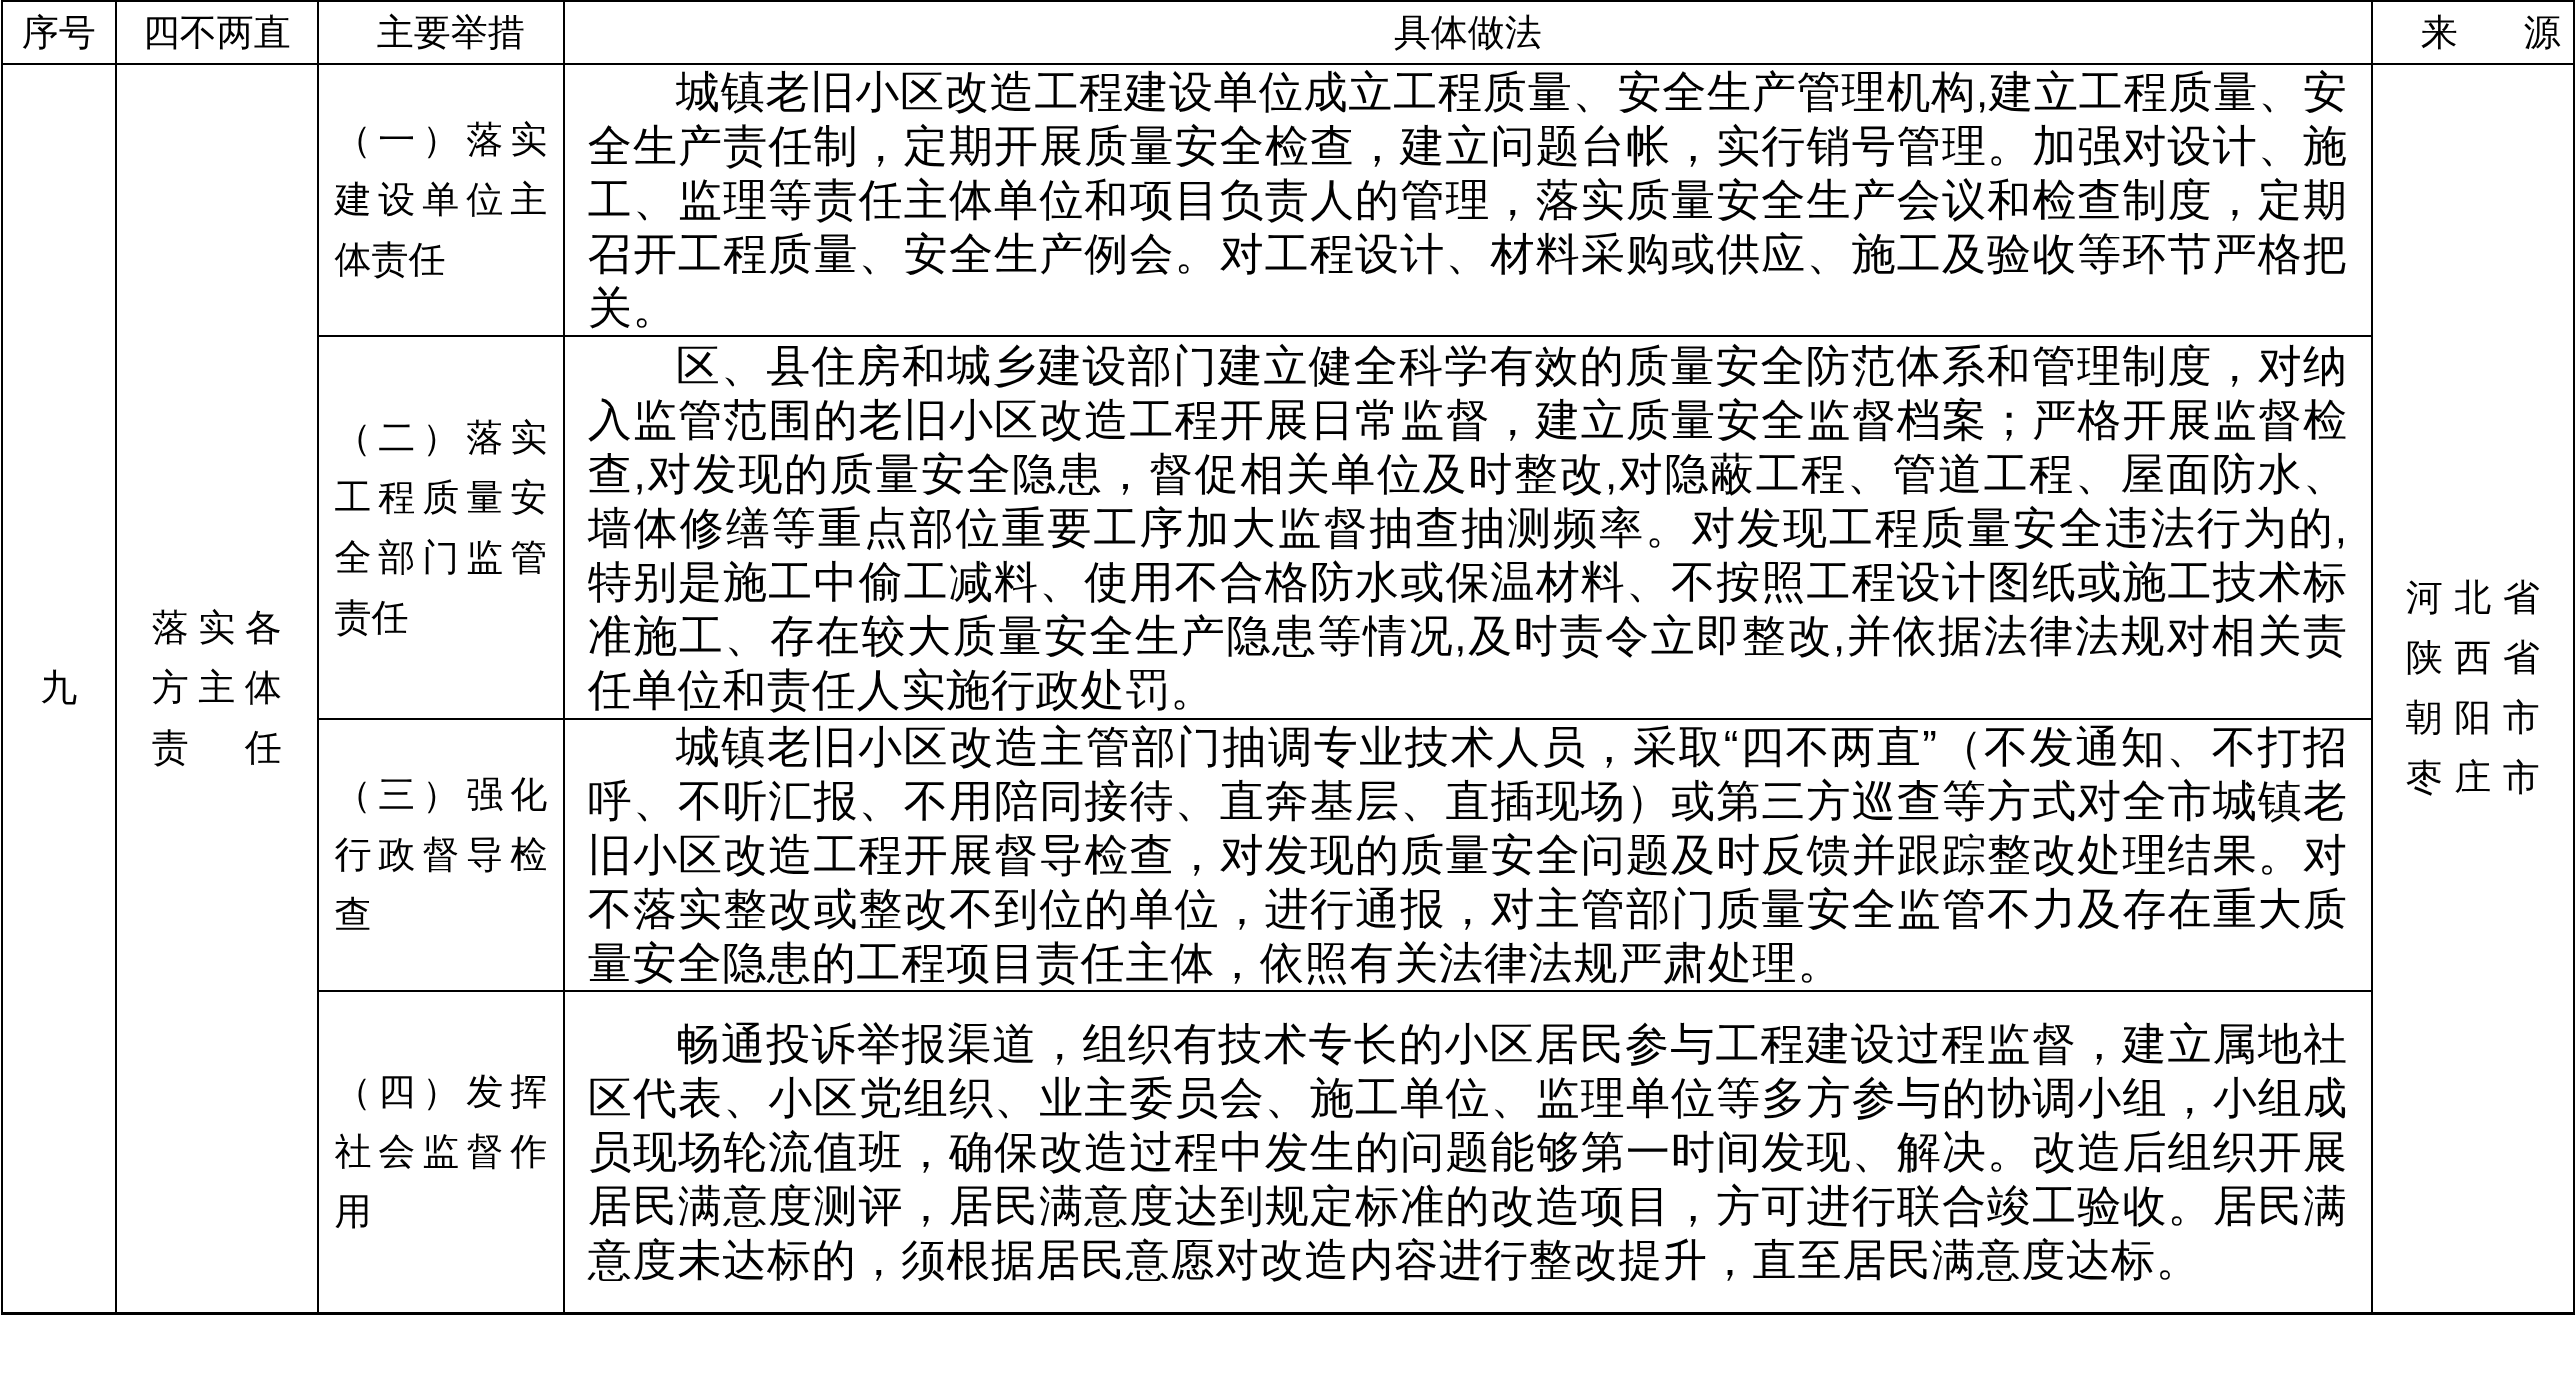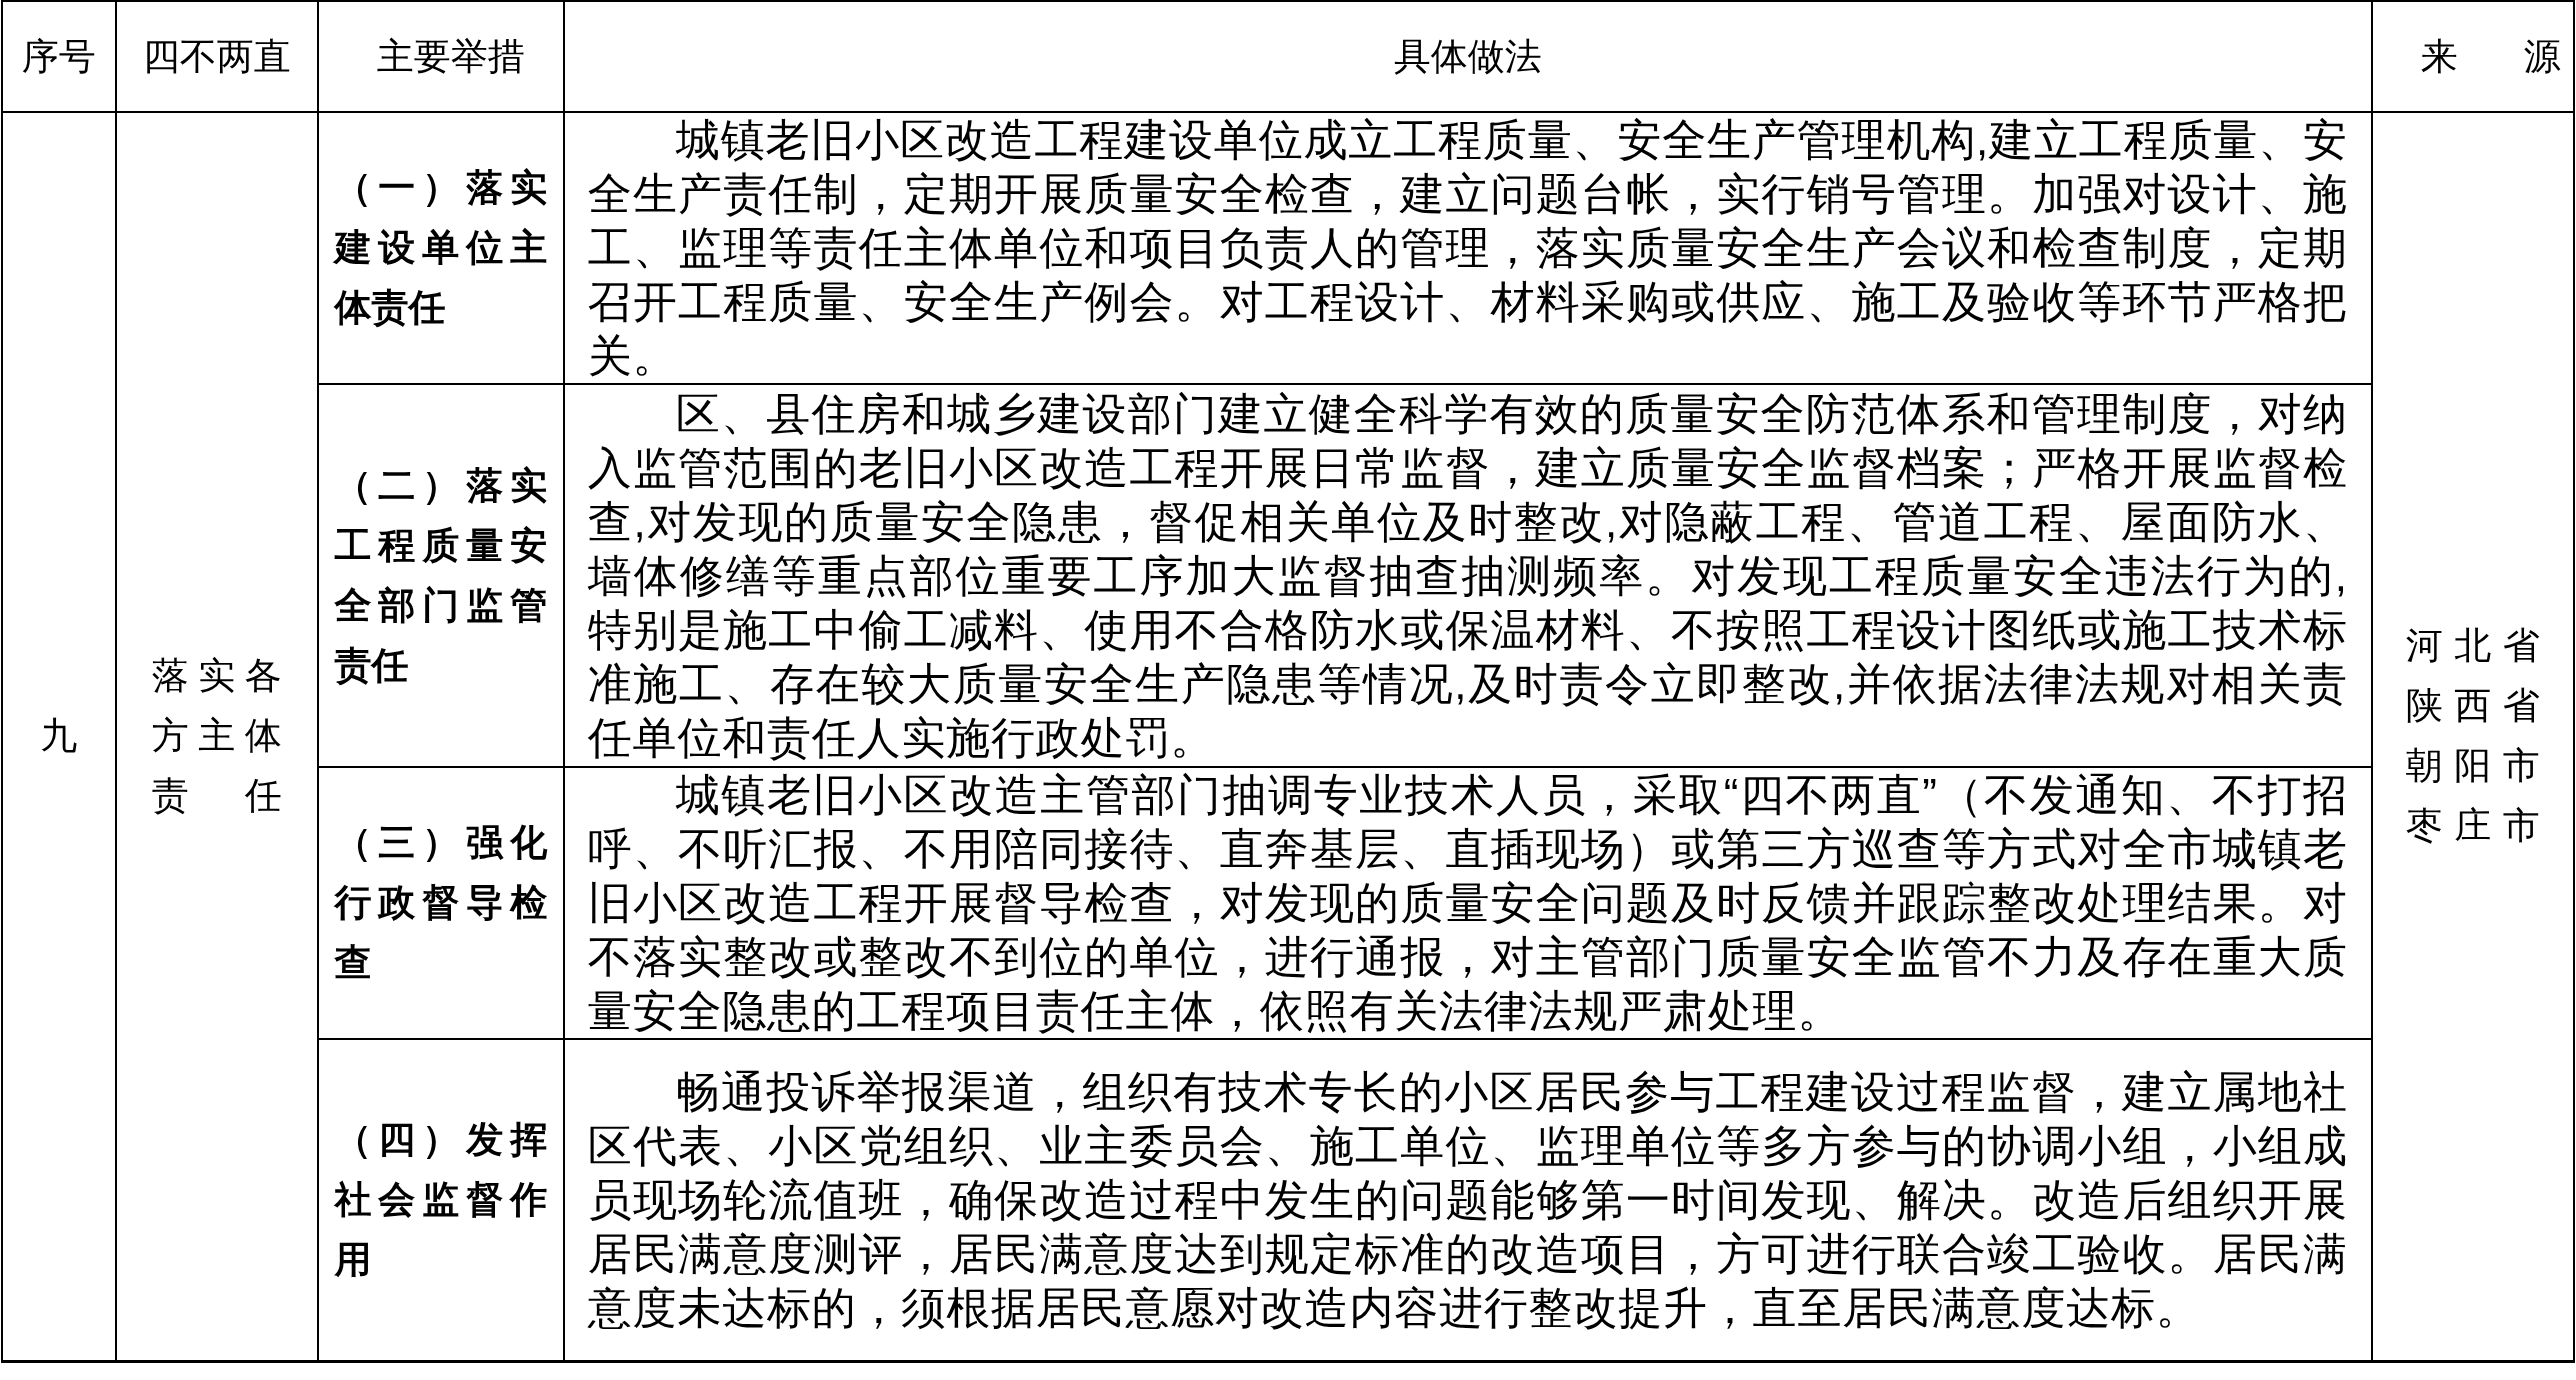--- a/index.html
+++ b/index.html
@@ -31,21 +31,21 @@
   col.c-practice  { width: 1808px; }
   col.c-source    { width: 202px; }
 
   th, td {
     border: 2.3px solid #000000;
     padding: 0;
     color: #000000;
     overflow: hidden;
   }
 
-  tr.hrow { height: 111px; }
+  tr.hrow { height: 63px; }
   tr.r1   { height: 271px; }
   tr.r2   { height: 383px; }
   tr.r3   { height: 217px; }
   tr.r4   { height: 322px; }
 
   th {
     font-weight: normal;
     font-size: 37px;
     text-align: center;
     vertical-align: middle;
@@ -73,21 +73,21 @@
   }
   .mech-inner {
     font-size: 37px;
     line-height: 60px;
     text-align: justify;
     text-align-last: justify;
   }
   td.measure {
     vertical-align: middle;
     padding: 0 15.6px;
-    font-weight: bold;
+    font-weight: normal;
     margin-left: 36px;
   }
   td.measure .measure-text {
     font-size: 37px;
     line-height: 60px;
     text-align: justify;
   }
   td.practice {
     vertical-align: middle;
     padding: 0 23px;

